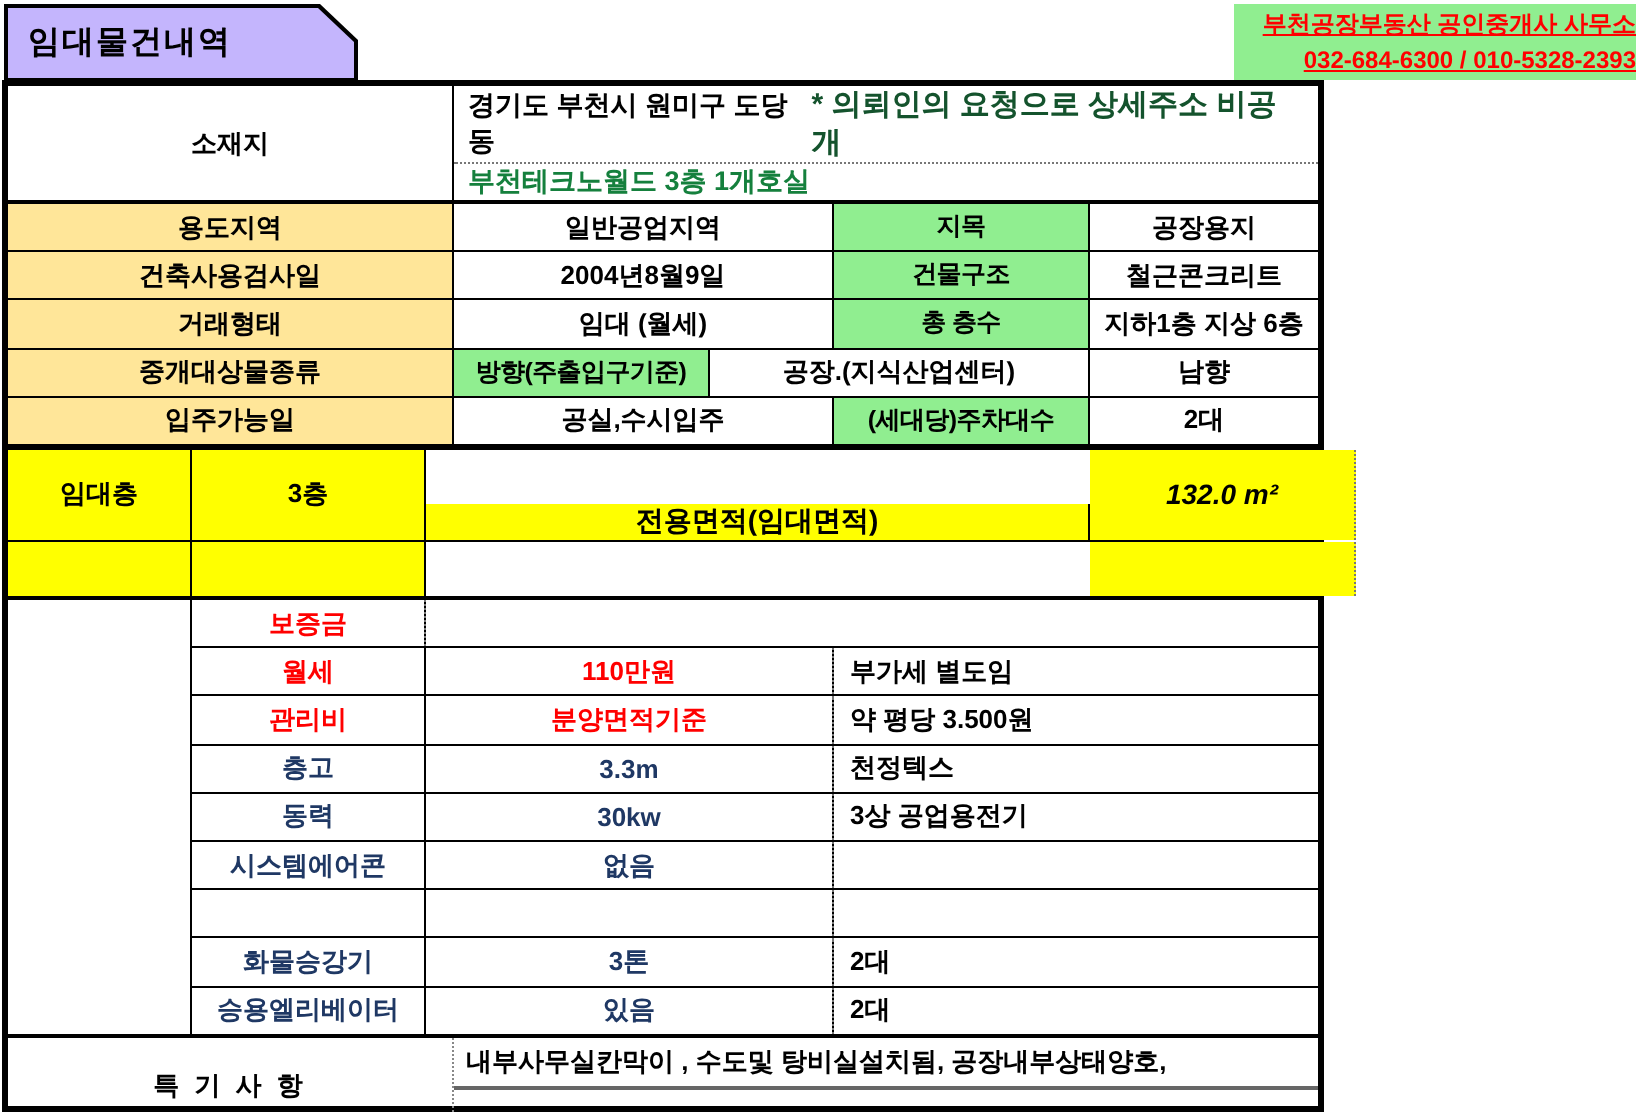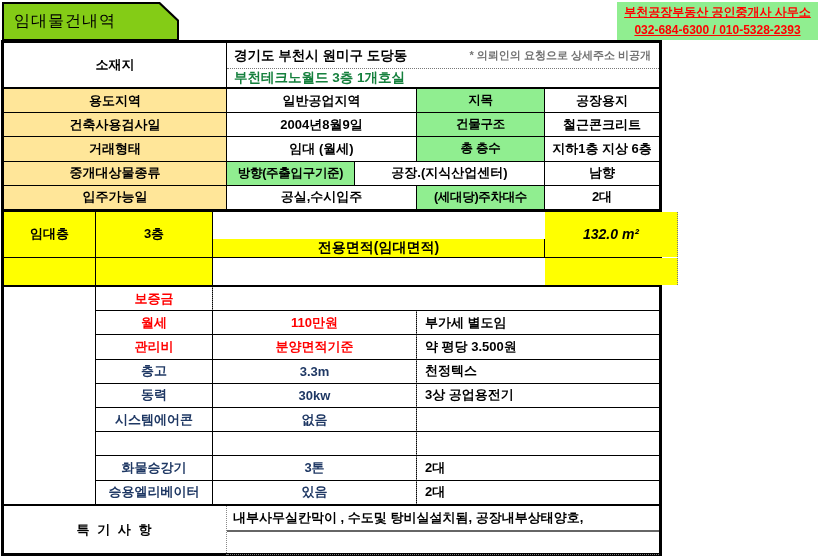--- a/index.html
+++ b/index.html
@@ -3,25 +3,25 @@
 <meta charset="utf-8">
 <style>
   * { margin:0; padding:0; box-sizing:border-box; }
   html,body { background:#fff; }
   body { font-family:"Liberation Sans","DejaVu Sans",sans-serif; }
   .page { position:relative; width:820px; height:557px; background:#fff; overflow:hidden; font-weight:700; color:#000; }
 
   
   .tab-wrap { position:absolute; left:2px; top:2px; width:177px; height:39px; background:#000;
     clip-path:polygon(0 0,158px 0,100% 18px,100% 100%,0 100%); }
-  .tab-inner { position:absolute; inset:2px; background:#84cc16;
+  .tab-inner { position:absolute; inset:2px; background:#c4b5fd;
     clip-path:polygon(0 0,155px 0,100% 17px,100% 100%,0 100%);
-    display:flex; align-items:center; padding-left:10px; font-size:16px; font-weight:400; letter-spacing:1px; }
+    display:flex; align-items:center; padding-left:10px; font-size:16px; font-weight:700; letter-spacing:1px; }
   .agency { position:absolute; left:617px; top:2px; width:201px; height:38px; background:var(--green);
-    display:flex; flex-direction:column; align-items:center; justify-content:center; }
+    display:flex; flex-direction:column; align-items:flex-end; justify-content:center; }
   .agency-line { color:#ff0000; font-size:12px; font-weight:700; text-decoration:underline; white-space:nowrap; line-height:18px; }
 
   
   .tbl { position:absolute; left:1px; top:40px; width:661px; height:516px; border:3px solid #000; background:#fff;
     display:flex; flex-direction:column; }
   .row { display:flex; flex:0 0 auto; border-bottom:1px solid #000; }
   .cell { display:flex; align-items:center; justify-content:center; border-right:1px solid #000;
     font-size:13px; font-weight:700; white-space:nowrap; overflow:hidden; }
   .noR { border-right:none; }
   .tan { background:var(--tan); }
@@ -37,21 +37,21 @@
   .wLab2{flex:0 0 128px; font-size:12.5px; letter-spacing:-0.3px;} .wF{flex:0 0 133px;}
   .wArea{flex:0 0 332px;margin-top:27px;} .wDetVal{flex:0 0 204px;} .grow{flex:1 1 0;}
 
   
   .r-loc { flex:0 0 45px; border-bottom:2px solid #000; }
   .loc-val { flex:1 1 0; display:flex; flex-direction:column; }
   .loc-line1 { flex:0 0 26px; display:flex; align-items:center; justify-content:space-between;
     border-bottom:1px dotted #777; padding:0 8px 0 7px; }
   .loc-line2 { flex:1 1 0; display:flex; align-items:center; padding-left:7px; }
   .loc-city { font-size:13.5px; }
-  .loc-note { color:#737373; font-size:11px; }
+  .loc-note { color:#14532d; font-size:15px; }
   .loc-bld { color:#15803d; font-size:13.5px; }
 
   .r-info { flex:0 0 24.2px; }
 
   
   .r-yel1 { flex:0 0 29px; border-top:2px solid #000; }
   .r-yel2 { flex:0 0 24px; border-bottom:2px solid #000; }
   .area-label { font-size:14px; }
 
   

